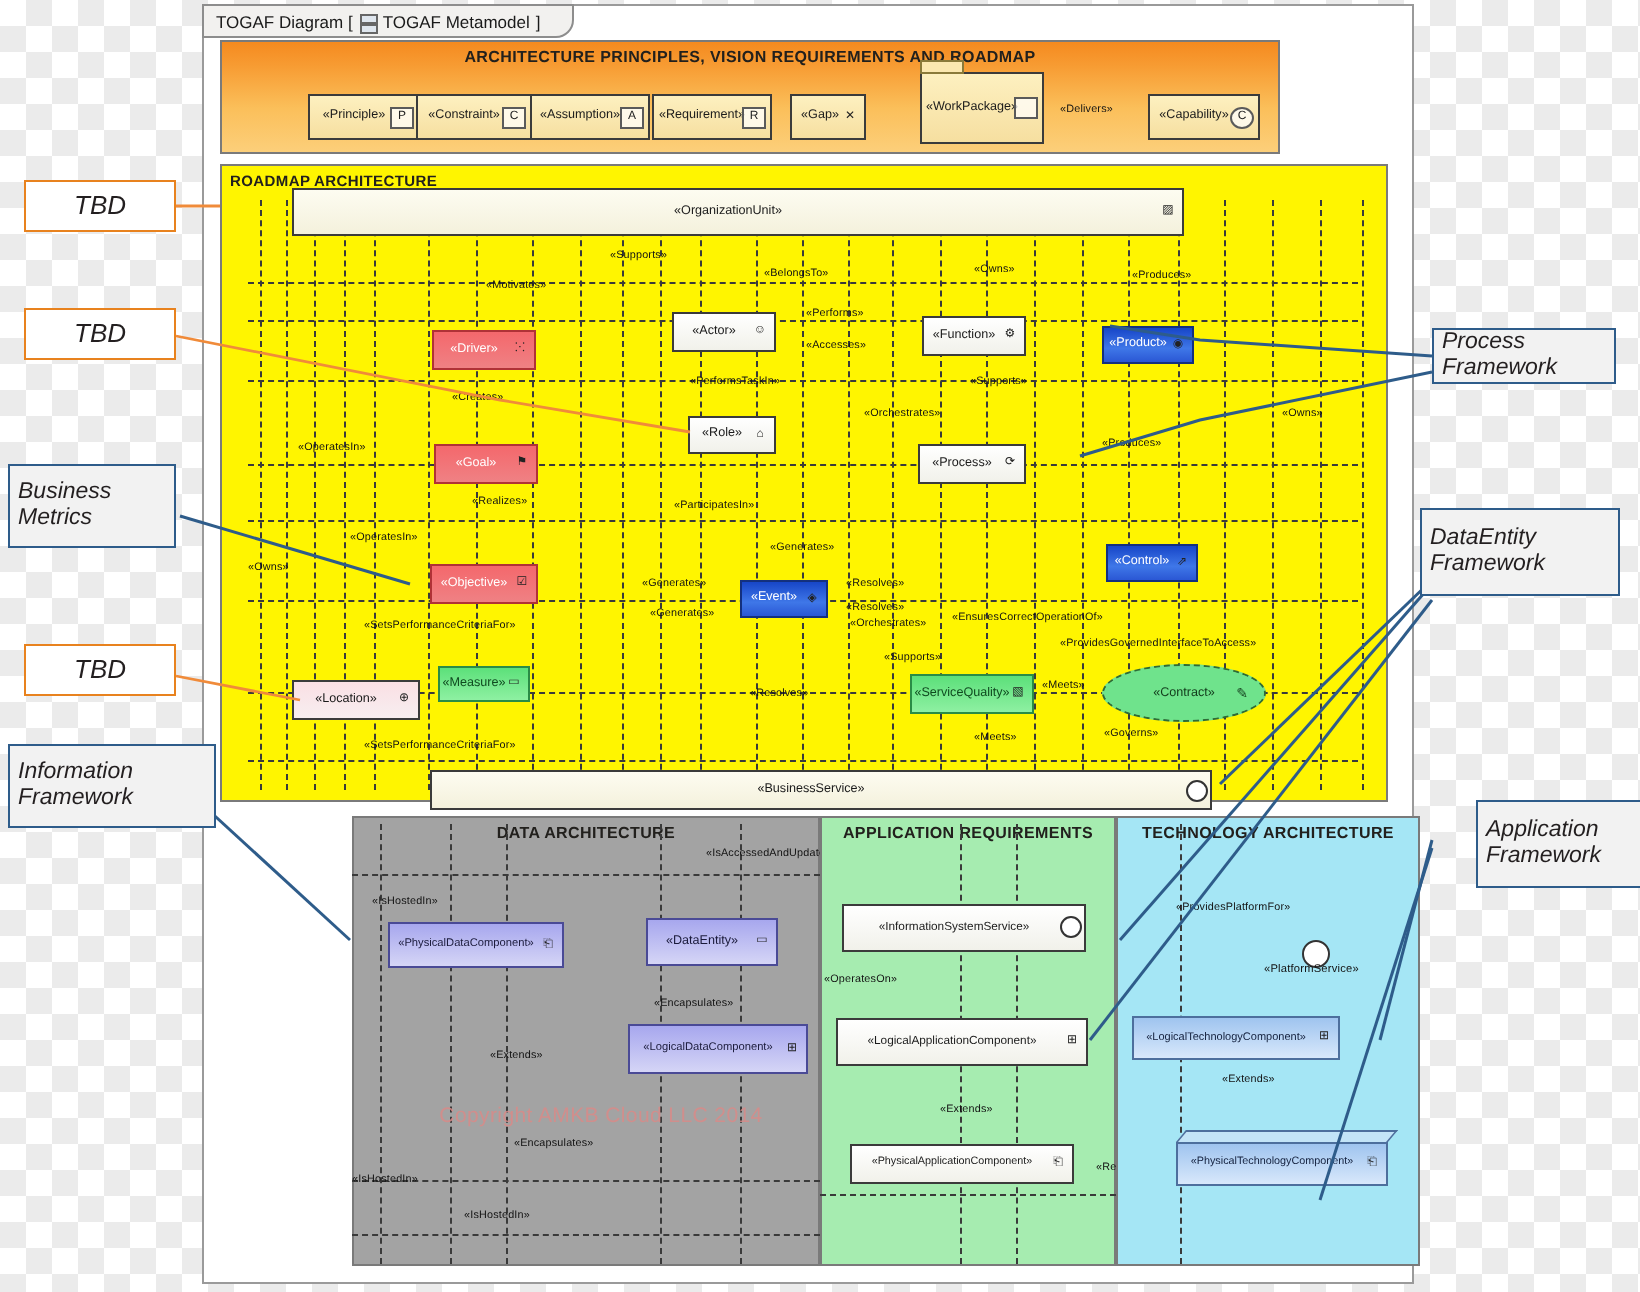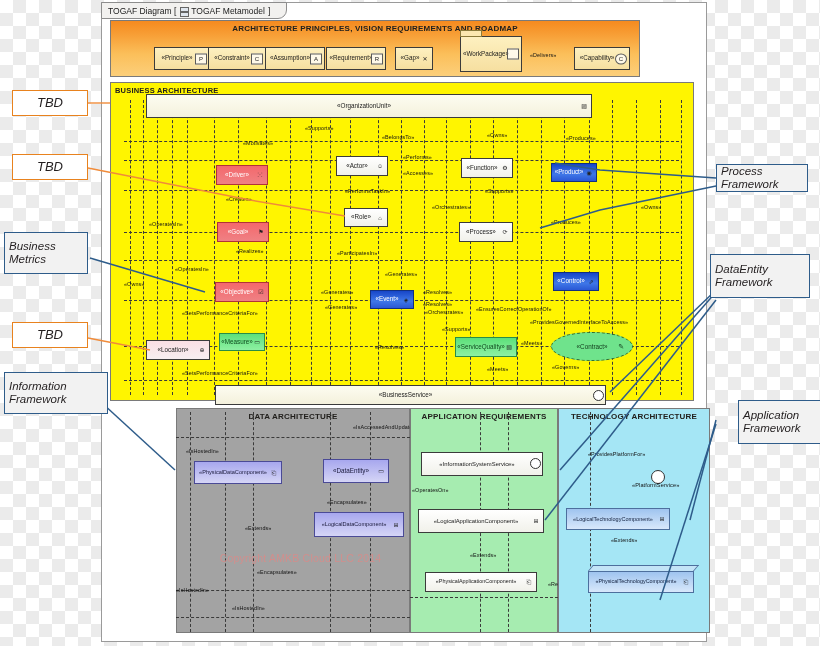--- a/index.html
+++ b/index.html
@@ -152,21 +152,21 @@
   <span class="glyph"></span>
 </div>
 <div class="abs" style="left:460px;top:30px;width:22px;height:7px;border:1px solid #8a7a3a;background:#fbe8b0;"></div>
 <div class="rel" style="left:530px;top:53px;">«Delivers»</div>
 <div class="node tan" style="left:574px;top:47px;width:56px;height:23px;">
   <span>«Capability»</span>
   <span class="glyph circ">C</span>
 </div>
 
 <div class="abs band" id="band-business">
-  <div class="band-title">BUSINESS ARCHITECTURE</div>
+  <div class="band-title">ROADMAP ARCHITECTURE</div>
 </div>
 
 <div class="vline" style="left:130px;top:100px;height:295px;"></div>
 <div class="vline" style="left:143px;top:100px;height:295px;"></div>
 <div class="vline" style="left:157px;top:100px;height:295px;"></div>
 <div class="vline" style="left:172px;top:100px;height:295px;"></div>
 <div class="vline" style="left:187px;top:100px;height:295px;"></div>
 <div class="vline" style="left:214px;top:100px;height:295px;"></div>
 <div class="vline" style="left:238px;top:100px;height:295px;"></div>
 <div class="vline" style="left:266px;top:100px;height:295px;"></div>

